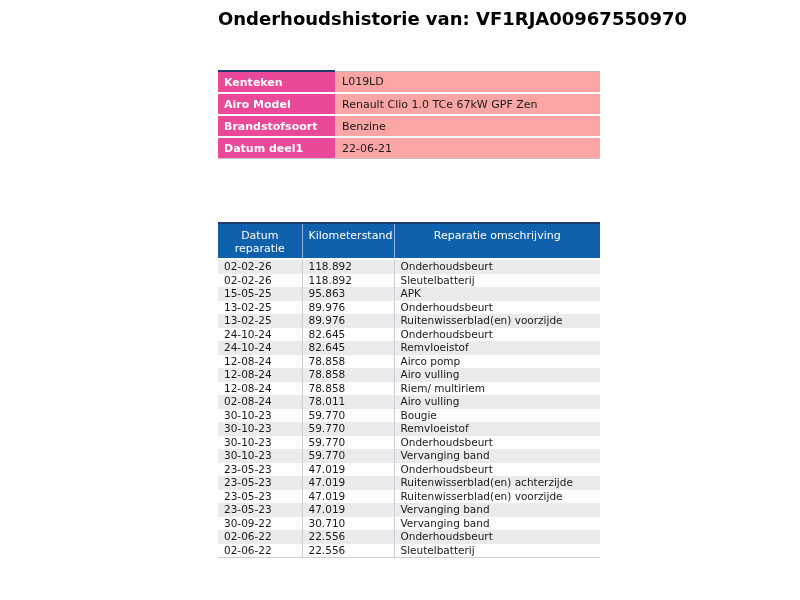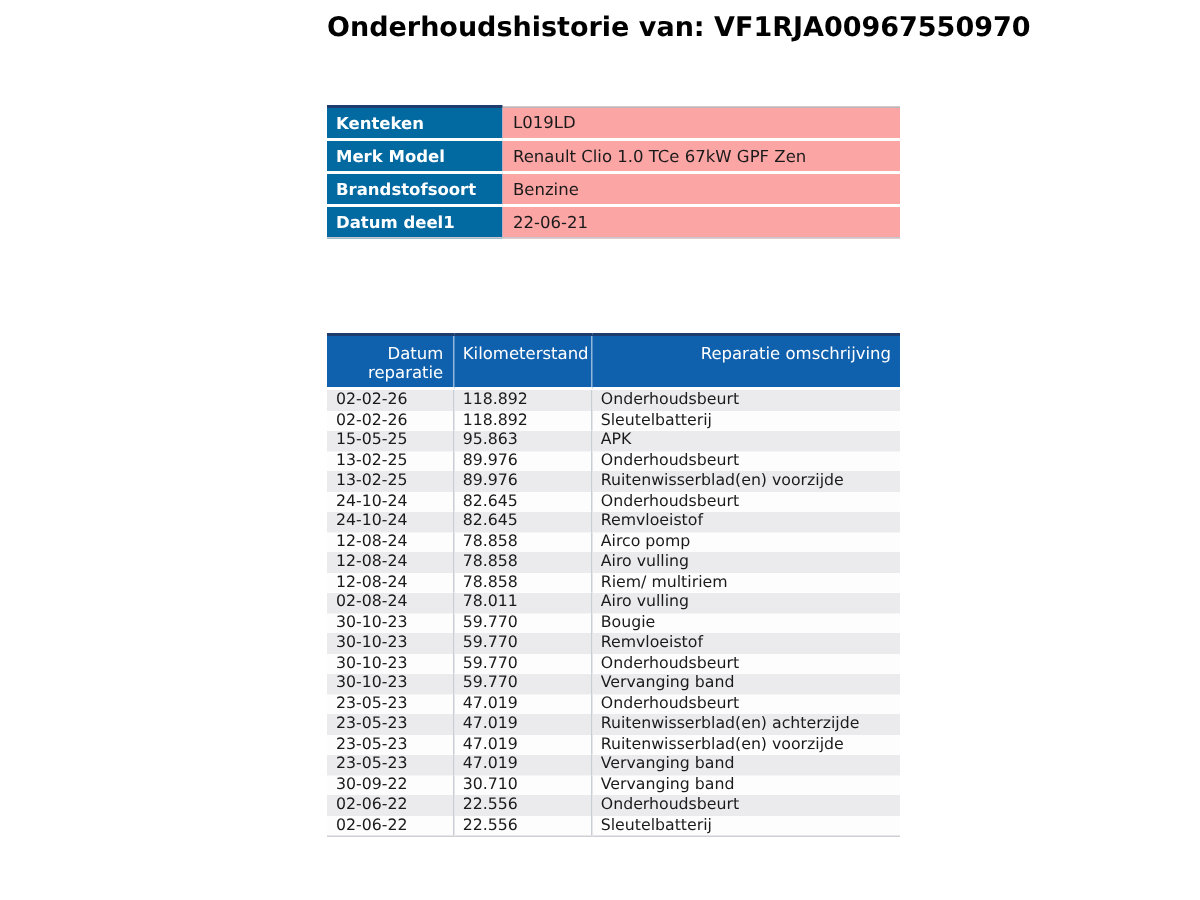--- a/index.html
+++ b/index.html
@@ -37,21 +37,21 @@
     width: 382px;
     table-layout: fixed;
     font-size: 11px;
   }
   .info-table td {
     vertical-align: middle;
     line-height: 13px;
   }
   .info-table td.label {
     width: 105px;
-    background: #0369a1;
+    background: #ec4899;
     color: #ffffff;
     font-weight: bold;
     padding: 0 6px;
     height: 20px;
     border-top: 2px solid #1e3c6e;
     border-bottom: 2px solid #ffffff;
   }
   .info-table tr:first-child td.label { border-top: 2px solid #1e3c6e; }
   .info-table tr:not(:first-child) td.label { border-top: 0; }
   .info-table td.value {
@@ -71,21 +71,21 @@
     top: 222px;
     width: 382px;
     table-layout: fixed;
     font-size: 10.5px;
   }
   .maint-table th {
     background: #1061ad;
     color: #ffffff;
     font-weight: normal;
     font-size: 11px;
-    text-align: right;
+    text-align: center;
     vertical-align: top;
     padding: 5px 6px 0 6px;
     height: 29px;
     border-top: 2px solid #1e3c6e;
     border-bottom: 2px solid #ffffff;
   }
   .maint-table th + th { border-left: 1px solid rgba(255,255,255,0.55); }
   .maint-table col.c1 { width: 84px; }
   .maint-table col.c2 { width: 92px; }
   .maint-table td {
@@ -108,21 +108,21 @@
 
   <div class="title">Onderhoudshistorie van: VF1RJA00967550970</div>
 
   <table class="info-table">
     <tbody>
         <tr>
           <td class="label">Kenteken</td>
           <td class="value">L019LD</td>
         </tr>
         <tr>
-          <td class="label">Merk Model</td>
+          <td class="label">Airo Model</td>
           <td class="value">Renault Clio 1.0 TCe 67kW GPF Zen</td>
         </tr>
         <tr>
           <td class="label">Brandstofsoort</td>
           <td class="value">Benzine</td>
         </tr>
         <tr>
           <td class="label">Datum deel1</td>
           <td class="value">22-06-21</td>
         </tr>

